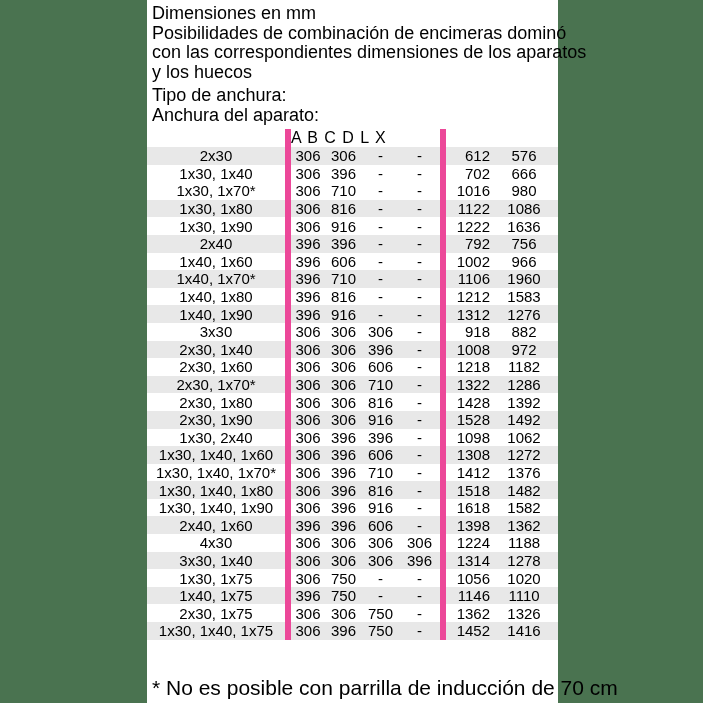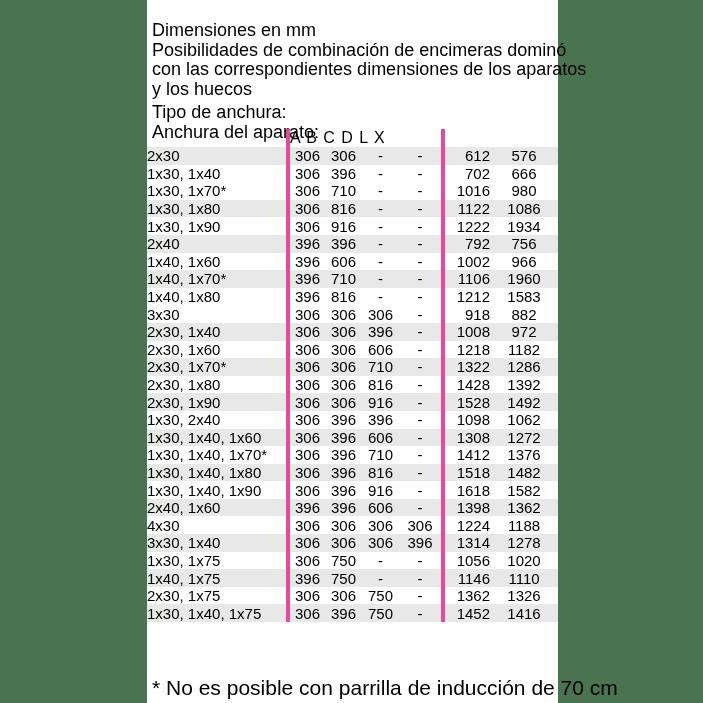--- a/index.html
+++ b/index.html
@@ -8,42 +8,42 @@
     background:#4a7350;
     font-family:"Liberation Sans", sans-serif;
     color:#000;
   }
   .bg{position:absolute;inset:0;background:#4a7350;}
   .paper{
     position:absolute;left:147px;top:0;width:411px;height:703px;
     background:#ffffff;
   }
   .intro{
-    position:absolute;left:5px;top:21px;
+    position:absolute;left:5px;top:4px;
     font-size:18px;line-height:19.5px;white-space:nowrap;
   }
   .intro .gap{height:4px;}
   table.combo{
     position:absolute;left:0;top:129px;width:411px;
     border-collapse:collapse;table-layout:fixed;
     font-size:15px;
   }
   table.combo th, table.combo td{
     padding:0;height:17.6px;vertical-align:middle;
     font-weight:normal;overflow:hidden;white-space:nowrap;
   }
   tr.hdr th{height:17px;}
   th.header-letters{
     text-align:left;padding-left:5px;
     font-weight:bold;font-size:16px;letter-spacing:1px;
   }
   tr.shaded td{background:#e8e8e8;}
-  .col-label{text-align:left;padding-left:5px;margin-top:18px;}
+  .col-label{text-align:center;padding-left:5px;margin-top:18px;}
   .col-dim{text-align:center;}
-  .b-left{border-left:4px solid #ec4899;}
+  .b-left{border-left:6px solid #ec4899;}
   .col-t1{text-align:right;padding-left:3px;}
   .col-t2{text-align:center;padding-right:24px;font-weight:bold;}
   .footnote{
     position:absolute;left:5px;top:676px;
     font-size:21px;white-space:nowrap;
   }
 </style>
 </head>
 <body>
 
@@ -115,21 +115,21 @@
           <td class="col-t1 b-left">1122</td>
           <td class="col-t2">1086</td>
         </tr>
         <tr>
           <td class="col-label">1x30, 1x90</td>
           <td class="col-dim b-left">306</td>
           <td class="col-dim">916</td>
           <td class="col-dim">-</td>
           <td class="col-dim">-</td>
           <td class="col-t1 b-left">1222</td>
-          <td class="col-t2">1934</td>
+          <td class="col-t2">1636</td>
         </tr>
         <tr class="shaded">
           <td class="col-label">2x40</td>
           <td class="col-dim b-left">396</td>
           <td class="col-dim">396</td>
           <td class="col-dim">-</td>
           <td class="col-dim">-</td>
           <td class="col-t1 b-left">792</td>
           <td class="col-t2">756</td>
         </tr>
@@ -153,20 +153,29 @@
         </tr>
         <tr>
           <td class="col-label">1x40, 1x80</td>
           <td class="col-dim b-left">396</td>
           <td class="col-dim">816</td>
           <td class="col-dim">-</td>
           <td class="col-dim">-</td>
           <td class="col-t1 b-left">1212</td>
           <td class="col-t2">1583</td>
         </tr>
+        <tr class="shaded">
+          <td class="col-label">1x40, 1x90</td>
+          <td class="col-dim b-left">396</td>
+          <td class="col-dim">916</td>
+          <td class="col-dim">-</td>
+          <td class="col-dim">-</td>
+          <td class="col-t1 b-left">1312</td>
+          <td class="col-t2">1276</td>
+        </tr>
         <tr>
           <td class="col-label">3x30</td>
           <td class="col-dim b-left">306</td>
           <td class="col-dim">306</td>
           <td class="col-dim">306</td>
           <td class="col-dim">-</td>
           <td class="col-t1 b-left">918</td>
           <td class="col-t2">882</td>
         </tr>
         <tr class="shaded">

